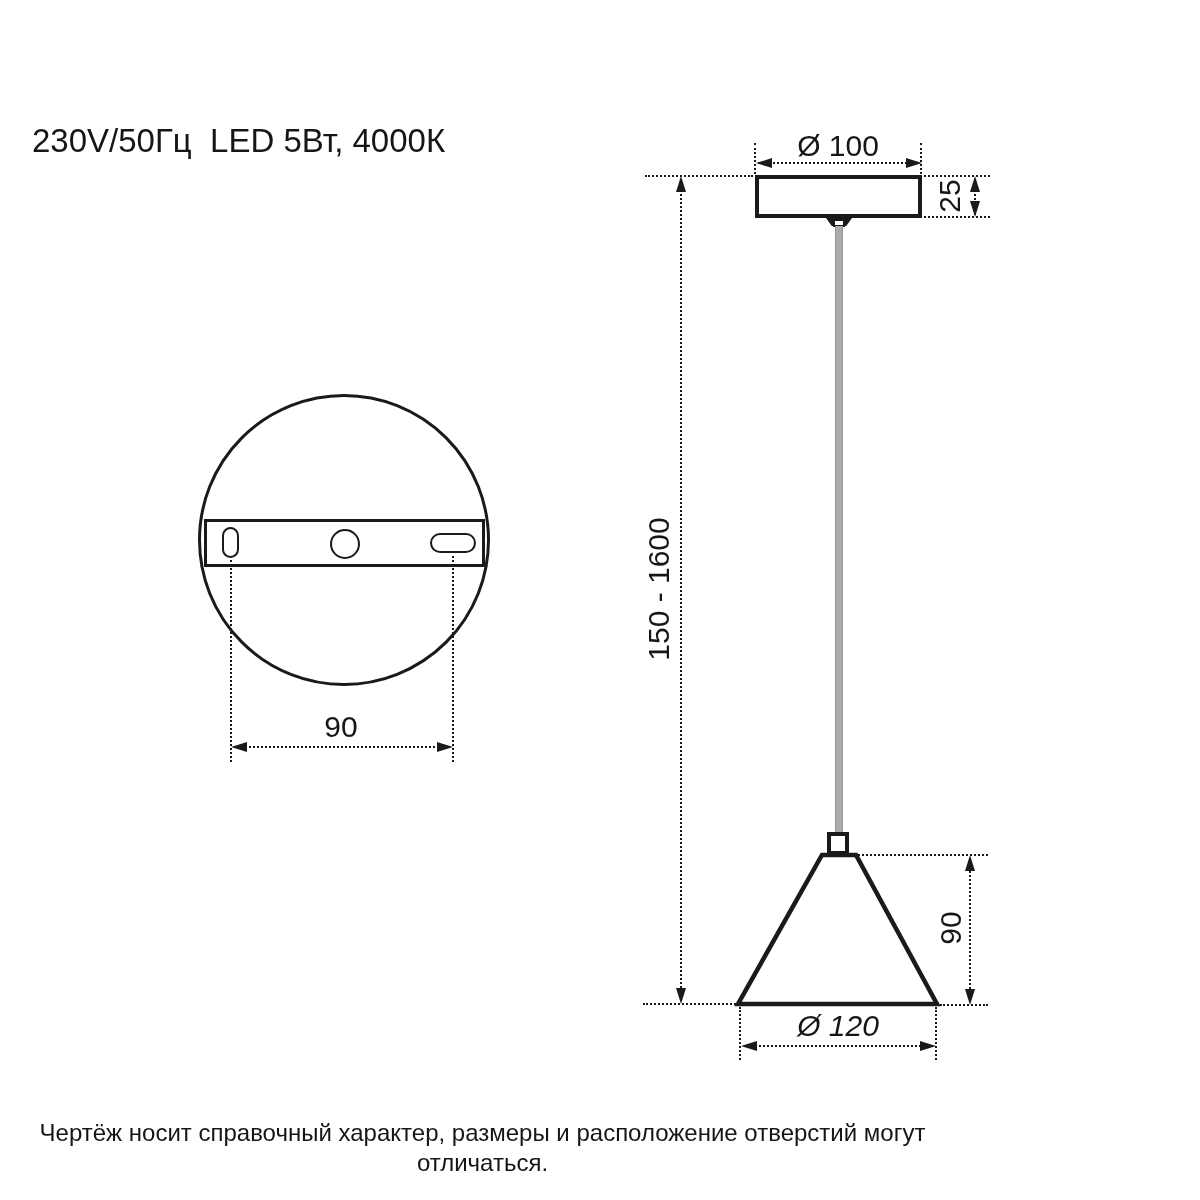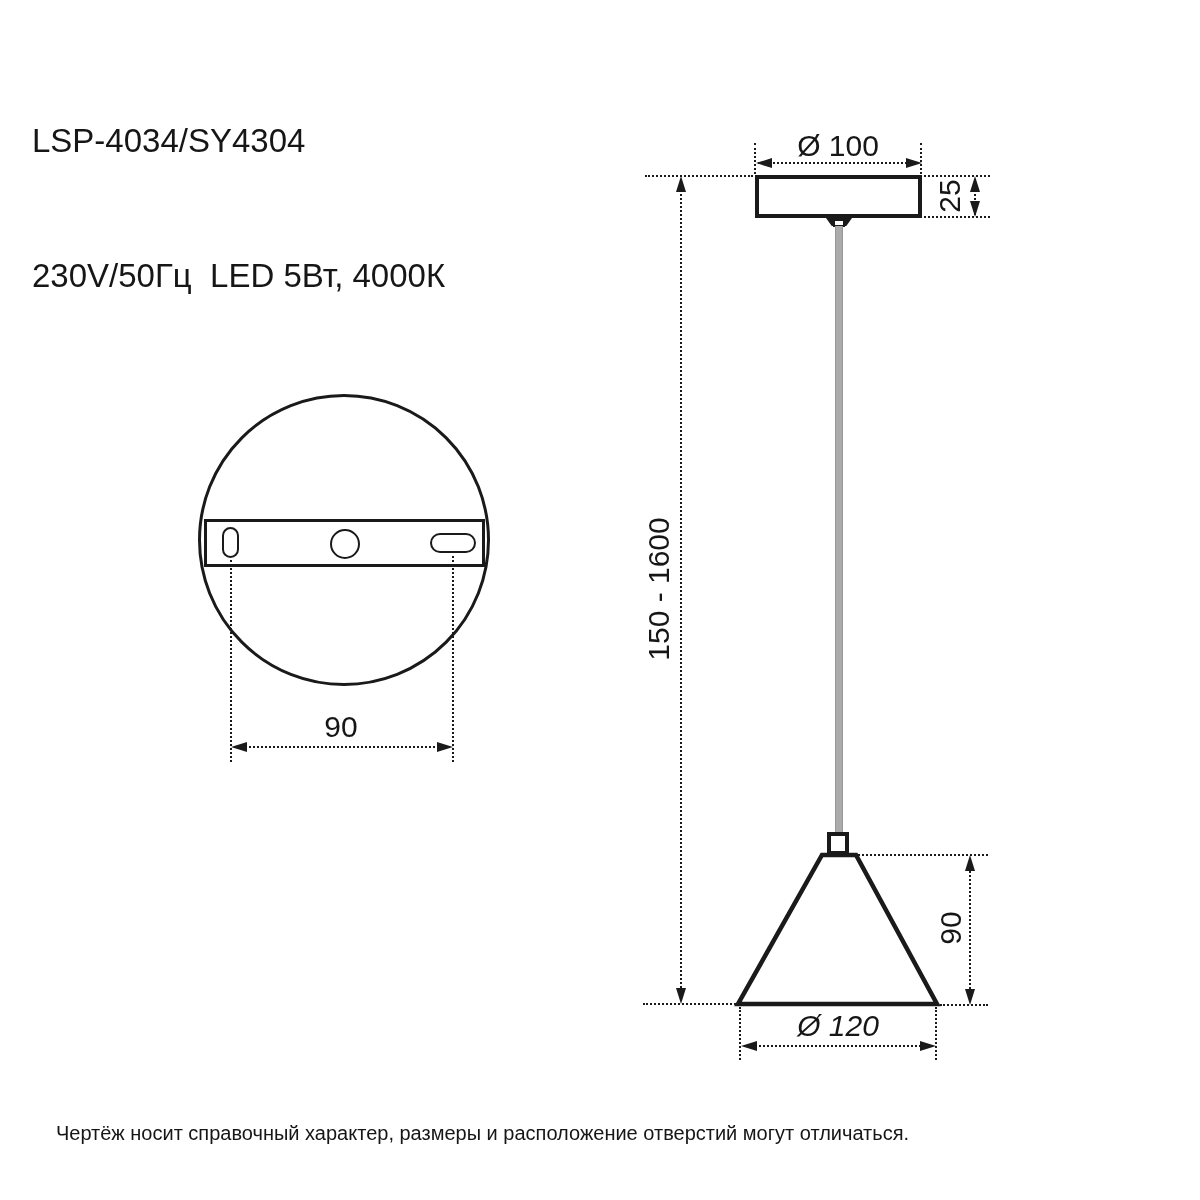--- a/index.html
+++ b/index.html
@@ -3,21 +3,21 @@
 <meta charset="utf-8">
 <style>
   html,body{margin:0;padding:0;background:#fff;}
   #page{
     position:relative;width:1200px;height:1200px;background:#fff;overflow:hidden;
     font-family:"Liberation Sans",sans-serif;color:#111;
   }
   .abs{position:absolute;}
   
   .header{left:32px;top:28px;font-size:33px;line-height:45px;white-space:pre;color:#161616;}
-  .footer{left:0;top:1118px;width:965px;text-align:center;font-size:20px;line-height:30px;color:#161616;}
+  .footer{left:0;top:1118px;width:965px;text-align:center;font-size:24px;line-height:30px;color:#161616;}
   .dimlabel{font-size:30px;color:#161616;transform:translate(-50%,-50%);white-space:pre;}
   .vlabel{transform:translate(-50%,-50%) rotate(-90deg);}
   
   .outline{border:3px solid #1a1a1a;background:#fff;box-sizing:border-box;}
   .thick{border-width:4px;}
   
   .dot-h{height:0;border-top:2px dotted #1a1a1a;}
   .dot-v{width:0;border-left:2px dotted #1a1a1a;}
   
   .arr{width:0;height:0;}
@@ -29,21 +29,20 @@
   .cable{background:#ababab;border-left:1px solid #979797;border-right:1px solid #979797;box-sizing:border-box;}
   .nub{background:#1a1a1a;clip-path:polygon(0 0,100% 0,78% 100%,22% 100%);}
   .gland{background:#fff;border:2px solid #1a1a1a;box-sizing:border-box;}
 </style>
 </head>
 <body>
 
 <div id="page">
 
   <div class="abs header">
-    <div>LSP-4034/SY4304</div>
     <div>230V/50Гц  LED 5Вт, 4000К</div>
   </div>
 
   <div class="abs outline" style="left:198px;top:394px;width:292px;height:292px;border-radius:50%;"></div>
   <div class="abs outline" style="left:204px;top:519px;width:281px;height:48px;"></div>
   <div class="abs outline" style="left:222px;top:527px;width:17px;height:31px;border-width:2px;border-radius:9px;"></div>
   <div class="abs outline" style="left:330px;top:529px;width:30px;height:30px;border-width:2px;border-radius:50%;"></div>
   <div class="abs outline" style="left:430px;top:533px;width:46px;height:20px;border-width:2px;border-radius:10px;"></div>
 
   <div class="abs dot-v" style="left:230px;top:560px;height:202px;"></div>

